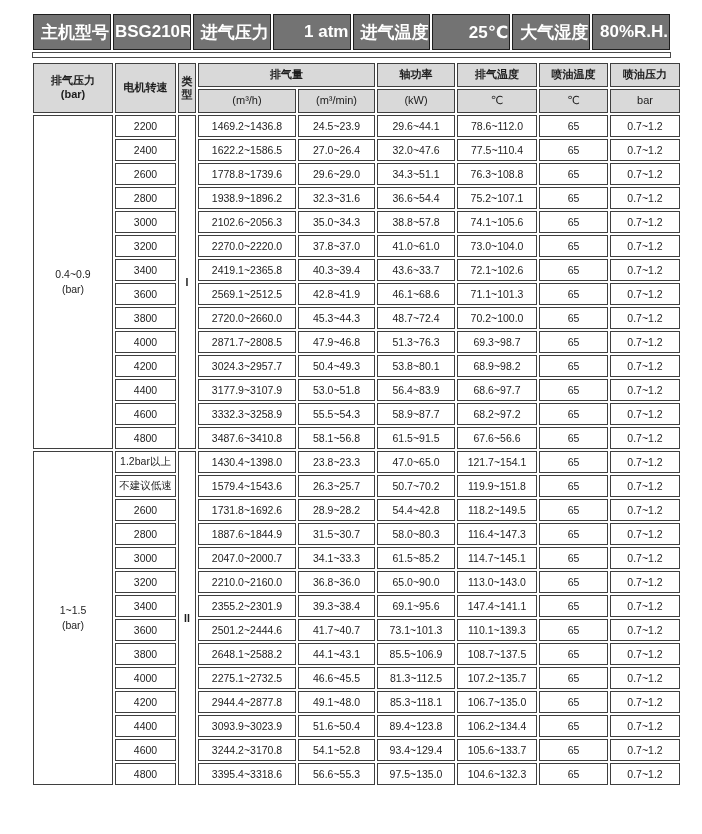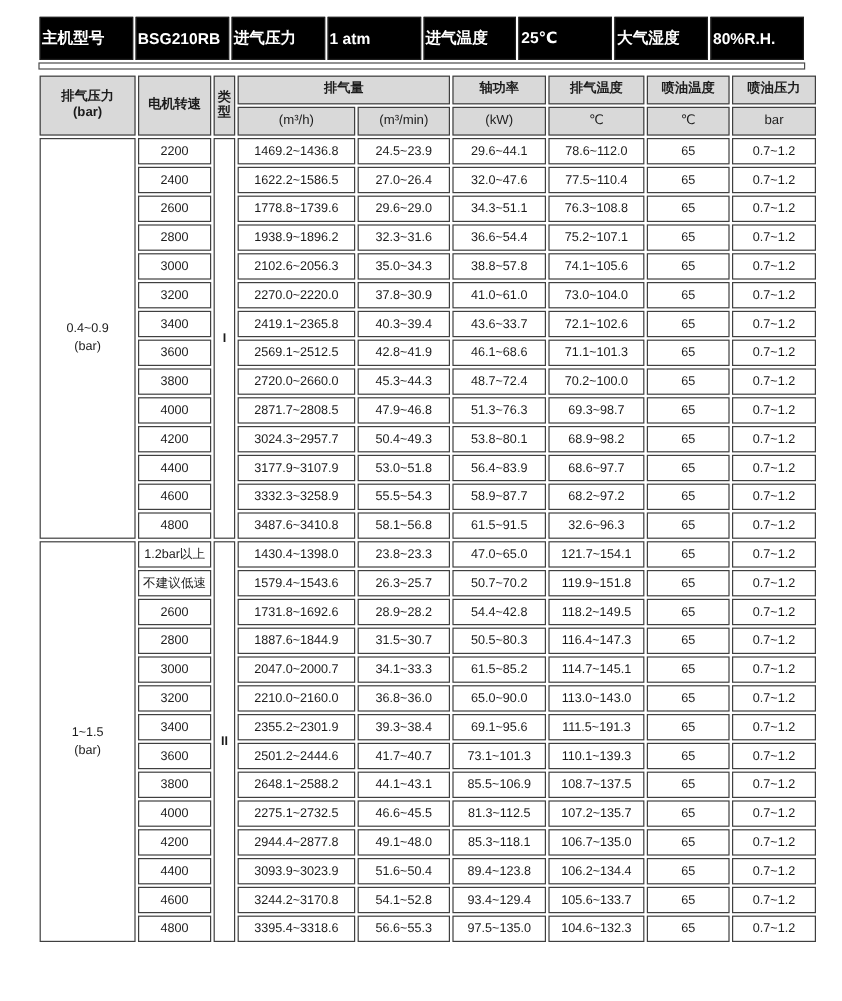--- a/index.html
+++ b/index.html
@@ -21,26 +21,26 @@
     padding: 14px 0 0 31px;
   }
   
   table.green-header {
     width: 641px;
     table-layout: fixed;
     border-collapse: separate;
     border-spacing: 2px 0;
   }
   table.green-header td {
-    background: #000000;
+    background: #737373;
     border: 1px solid #1e1e1e;
     color: #ffffff;
     font-weight: bold;
-    font-size: 13px;
-    text-align: left;
+    font-size: 17px;
+    text-align: right;
     height: 32px;
     overflow: hidden;
     white-space: nowrap;
   }
   .divider-strip {
     width: 637px;
     height: 4px;
     border: 1px solid #4a4a4a;
     margin: 2px 0 3px 1px;
     background: #ffffff;
@@ -200,21 +200,21 @@
             <td>2102.6~2056.3</td>
             <td>35.0~34.3</td>
             <td>38.8~57.8</td>
             <td>74.1~105.6</td>
             <td>65</td>
             <td>0.7~1.2</td>
           </tr>
           <tr>
             <td>3200</td>
             <td>2270.0~2220.0</td>
-            <td>37.8~30.9</td>
+            <td>37.8~37.0</td>
             <td>41.0~61.0</td>
             <td>73.0~104.0</td>
             <td>65</td>
             <td>0.7~1.2</td>
           </tr>
           <tr>
             <td>3400</td>
             <td>2419.1~2365.8</td>
             <td>40.3~39.4</td>
             <td>43.6~33.7</td>
@@ -274,21 +274,21 @@
             <td>58.9~87.7</td>
             <td>68.2~97.2</td>
             <td>65</td>
             <td>0.7~1.2</td>
           </tr>
           <tr>
             <td>4800</td>
             <td>3487.6~3410.8</td>
             <td>58.1~56.8</td>
             <td>61.5~91.5</td>
-            <td>32.6~96.3</td>
+            <td>67.6~56.6</td>
             <td>65</td>
             <td>0.7~1.2</td>
           </tr>
           <tr>
             <td rowspan="14" class="pressure-cell">
               <div>1~1.5</div>
               <div>(bar)</div>
             </td>
             <td class="small-text">1.2bar以上</td>
             <td rowspan="14" class="type-cell">II</td>
@@ -314,21 +314,21 @@
             <td>28.9~28.2</td>
             <td>54.4~42.8</td>
             <td>118.2~149.5</td>
             <td>65</td>
             <td>0.7~1.2</td>
           </tr>
           <tr>
             <td>2800</td>
             <td>1887.6~1844.9</td>
             <td>31.5~30.7</td>
-            <td>50.5~80.3</td>
+            <td>58.0~80.3</td>
             <td>116.4~147.3</td>
             <td>65</td>
             <td>0.7~1.2</td>
           </tr>
           <tr>
             <td>3000</td>
             <td>2047.0~2000.7</td>
             <td>34.1~33.3</td>
             <td>61.5~85.2</td>
             <td>114.7~145.1</td>
@@ -342,21 +342,21 @@
             <td>65.0~90.0</td>
             <td>113.0~143.0</td>
             <td>65</td>
             <td>0.7~1.2</td>
           </tr>
           <tr>
             <td>3400</td>
             <td>2355.2~2301.9</td>
             <td>39.3~38.4</td>
             <td>69.1~95.6</td>
-            <td>111.5~191.3</td>
+            <td>147.4~141.1</td>
             <td>65</td>
             <td>0.7~1.2</td>
           </tr>
           <tr>
             <td>3600</td>
             <td>2501.2~2444.6</td>
             <td>41.7~40.7</td>
             <td>73.1~101.3</td>
             <td>110.1~139.3</td>
             <td>65</td>

